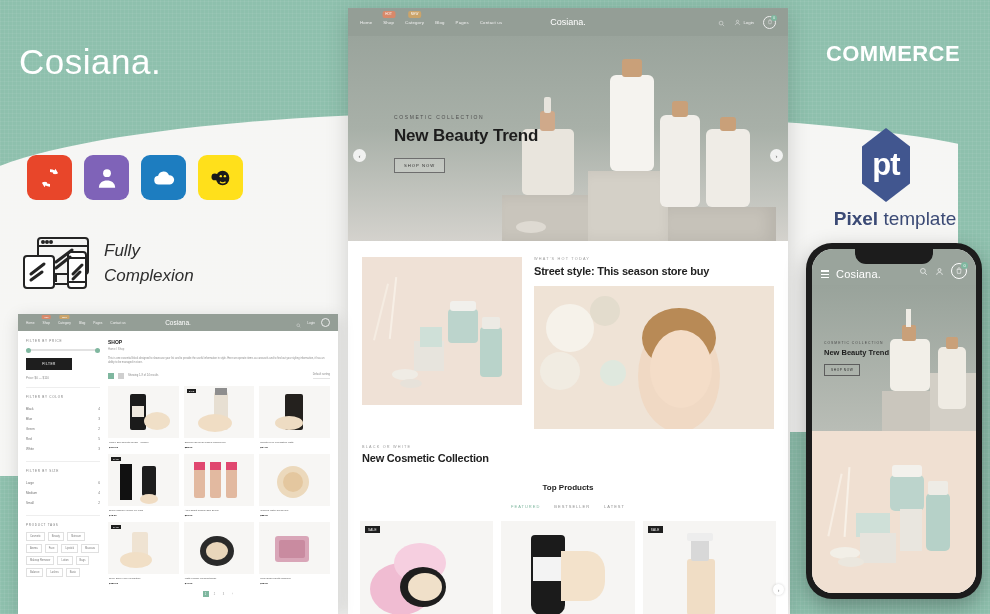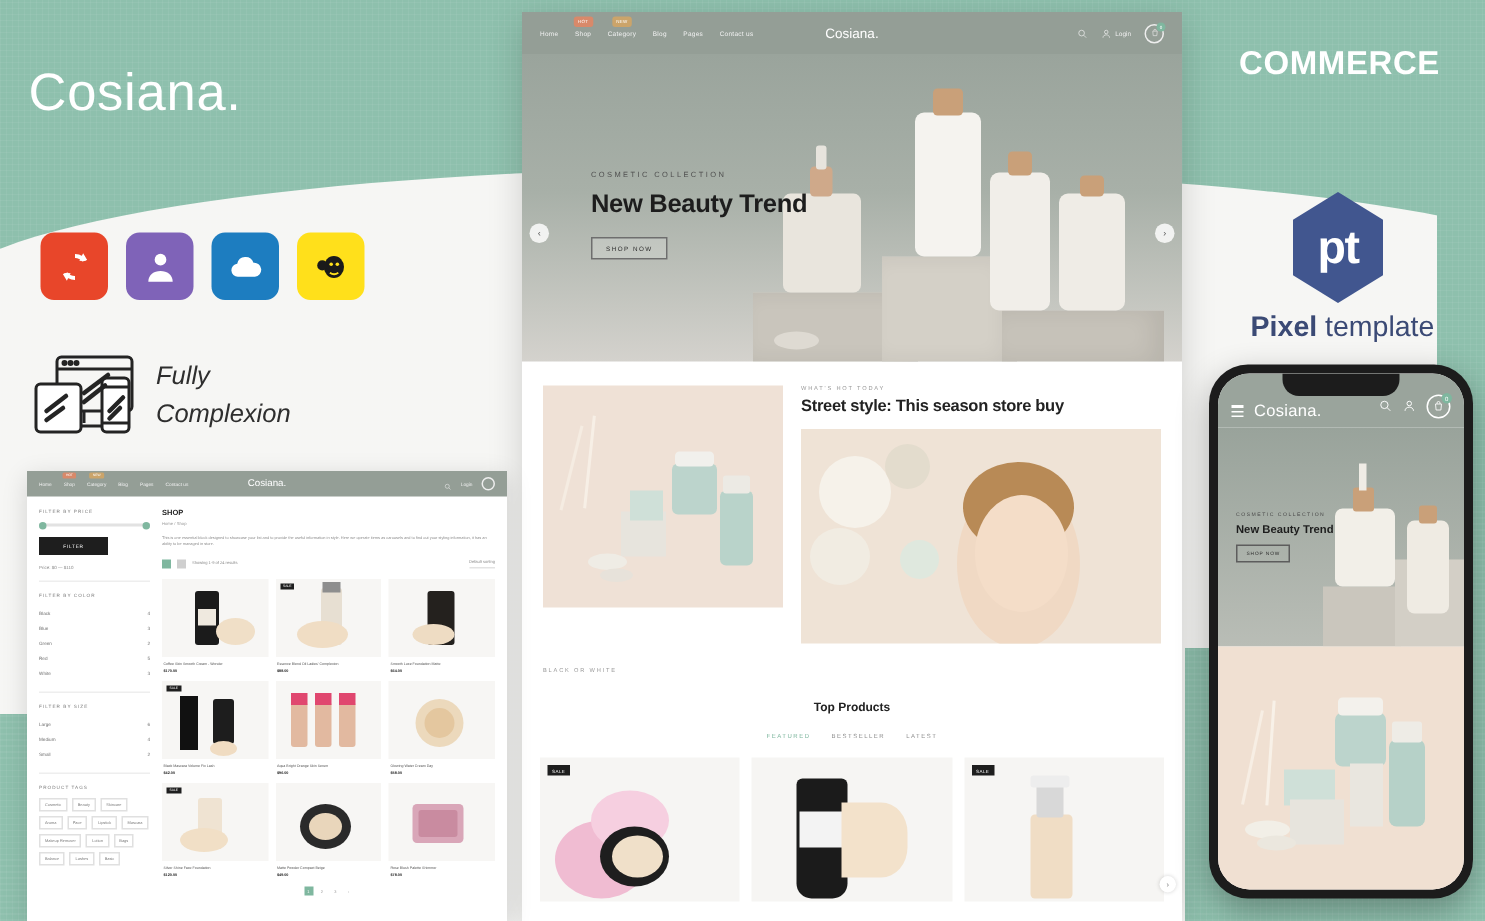--- a/index.html
+++ b/index.html
@@ -69,28 +69,28 @@
     display: inline-block; background: #96588a; color: #fff;
     font-size: 29px; font-weight: 700; padding: 2px 14px 5px; border-radius: 9px;
     position: relative; letter-spacing: -.5px;
   }
   .woo-bubble::after {
     content: ""; position: absolute; left: 50%; bottom: -9px;
     border: 7px solid transparent; border-top-color: #96588a; border-bottom: 0;
   }
   .woo-word {
     font-size: 22px; font-weight: 700; color: #ffffff; letter-spacing: .4px;
-    margin-top: 7px;
+    margin-top: 19px;
   }
 
   
   .pt { position: absolute; left: 820px; top: 128px; width: 150px; text-align: center; }
   .pt-hex { width: 66px; height: 74px; margin: 0 auto; position: relative; }
   .pt-hex-shape {
-    width: 60px; height: 74px; background: #41568f;
+    width: 48px; height: 74px; background: #41568f;
     clip-path: polygon(50% 0%, 100% 25%, 100% 75%, 50% 100%, 0% 75%, 0% 25%);
     display: flex; align-items: center; justify-content: center;
   }
   .pt-hex-shape span { color: #fff; font-size: 31px; font-weight: 700; letter-spacing: -1px; }
   .pt-word { margin-top: 6px; font-size: 19px; color: #3b4a75; }
   .pt-word b { font-weight: 700; }
   .pt-word i { font-style: normal; font-weight: 400; }
 
   
   .desktop {
@@ -435,20 +435,21 @@
         <div class="sl rnd" style="left:12px;top:18px;width:48px;height:48px;background:#f6f2ea"></div>
         <div class="sl rnd" style="left:6px;top:66px;width:40px;height:38px;background:#f1ece2"></div>
         <div class="sl" style="left:56px;top:10px;width:30px;height:30px;background:#e3dccd;border-radius:50%"></div>
         <div class="sl rnd" style="left:66px;top:74px;width:26px;height:26px;background:#dfe8de"></div>
       </div>
     </div>
   </div>
 
   <div class="d-leftcopy">
     <div class="d-eyebrow2">BLACK OR WHITE</div>
+    <div class="d-h2b">New Cosmetic Collection</div>
   </div>
 
   <div class="d-top">
     <div class="d-top-title">Top Products</div>
     <div class="d-tabs">
       <div class="d-tab active">FEATURED</div>
       <div class="d-tab">BESTSELLER</div>
       <div class="d-tab">LATEST</div>
     </div>
   </div>

